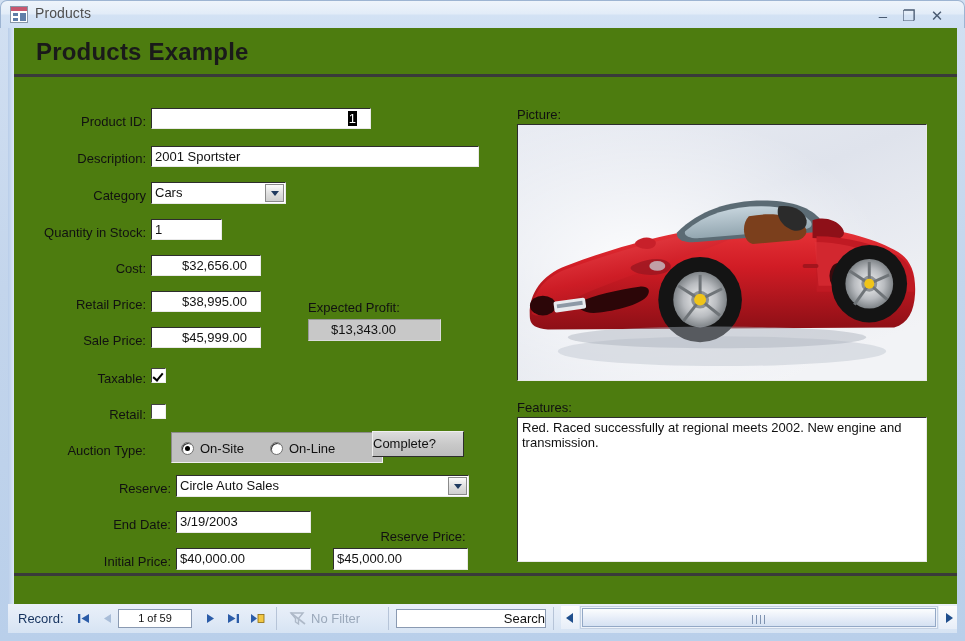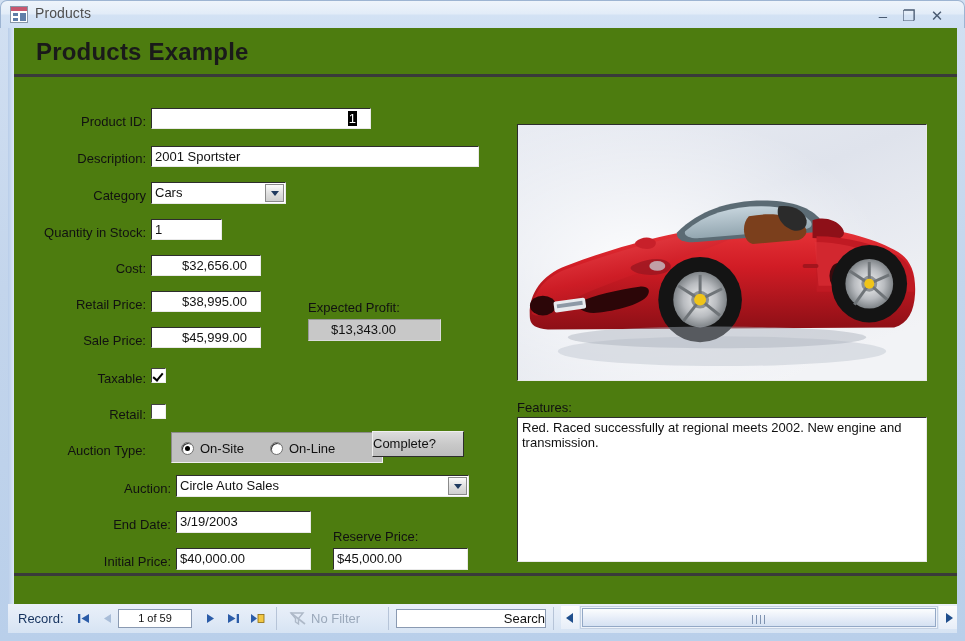--- a/index.html
+++ b/index.html
@@ -270,35 +270,36 @@
       <div class="lbl" style="left:10px;top:415px;width:122px;">Auction Type:</div>
       <div id="optframe" style="left:157px;top:404px;width:212px;height:31px;">
         <div class="radio on" style="left:9px;top:9px;"></div>
         <div class="radlbl" style="left:28px;top:8px;">On-Site</div>
         <div class="radio" style="left:98px;top:9px;"></div>
         <div class="radlbl" style="left:117px;top:8px;">On-Line</div>
       </div>
 
       <div class="pbtn" style="left:358px;top:403px;width:92px;height:26px;">Complete?</div>
 
-      <div class="lbl" style="left:10px;top:453px;width:147px;">Auction:</div>
+      <div class="lbl" style="left:10px;top:453px;width:147px;">Reserve:</div>
       <div class="combo" style="left:162px;top:447px;width:293px;height:22px;">
         <span>Circle Auto Sales</span>
         <span class="arrowbox"></span>
       </div>
 
       <div class="lbl" style="left:10px;top:489px;width:147px;">End Date:</div>
       <div class="tbox" style="left:162px;top:483px;width:135px;height:22px;">3/19/2003</div>
 
       <div class="lbl" style="left:10px;top:526px;width:147px;">Initial Price:</div>
       <div class="tbox" style="left:162px;top:520px;width:135px;height:22px;">$40,000.00</div>
 
-      <div class="lbl lbl-l" style="left:319px;top:501px;width:180px;">Reserve Price:</div>
+      <div class="lbl lbl-l" style="left:319px;top:501px;width:180px;text-align:center;">Reserve Price:</div>
       <div class="tbox" style="left:319px;top:520px;width:135px;height:22px;">$45,000.00</div>
 
+      <div class="lbl lbl-l" style="left:503px;top:79px;width:200px;">Picture:</div>
       <div id="picbox" style="left:503px;top:96px;width:410px;height:257px;">
         <svg viewBox="0 0 410 257" preserveAspectRatio="none">
           <defs>
             <linearGradient id="bgGrad" x1="0" y1="0" x2="0.65" y2="1">
               <stop offset="0%" stop-color="#e9ecf3"></stop>
               <stop offset="45%" stop-color="#dfe3ec"></stop>
               <stop offset="100%" stop-color="#f2f3f6"></stop>
             </linearGradient>
             <radialGradient id="glow" cx="0.3" cy="0.55" r="0.6">
               <stop offset="0%" stop-color="#ffffff" stop-opacity="0.95"></stop>

